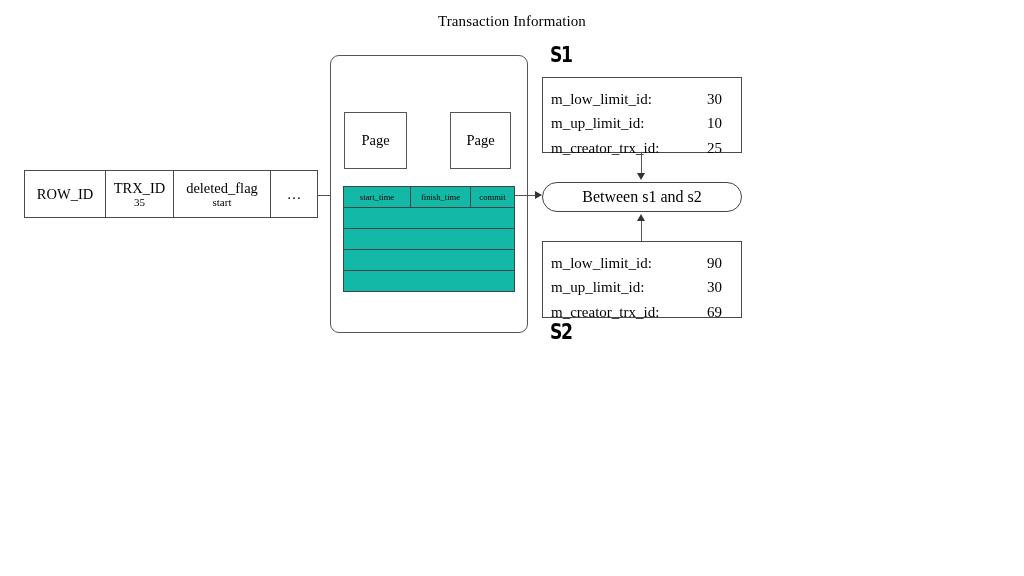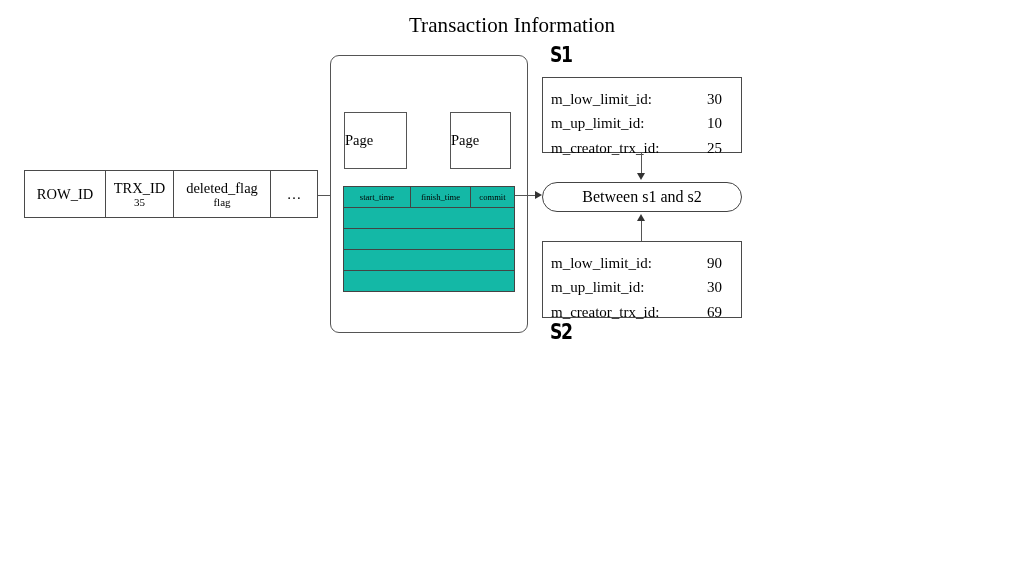--- a/index.html
+++ b/index.html
@@ -58,31 +58,31 @@
     box-sizing: border-box;
     border: 1.3px solid #555;
     border-radius: 9px;
     background: #ffffff;
   }
   #txn-title {
     position: absolute;
     left: 0; right: 0;
     top: 13px;
     text-align: center;
-    font-size: 21px;
+    font-size: 15px;
     letter-spacing: .1px;
   }
   .page-box {
     position: absolute;
     box-sizing: border-box;
     border: 1.3px solid #555;
     background: #fff;
     display: flex;
     align-items: center;
-    justify-content: flex-start;
+    justify-content: center;
     font-size: 14.5px;
   }
   #page-1 { left: 344px; top: 112px; width: 63px; height: 57px; }
   #page-2 { left: 450px; top: 112px; width: 61px; height: 57px; }
 
   
   #txn-table {
     position: absolute;
     left: 343px;
     top: 186px;
@@ -205,21 +205,21 @@
     <div class="cell c-rowid">
       <span>ROW_ID</span>
       <span class="cell-sub"></span>
     </div>
     <div class="cell c-trxid">
       <span>TRX_ID</span>
       <span class="cell-sub">35</span>
     </div>
     <div class="cell c-delflag">
       <span>deleted_flag</span>
-      <span class="cell-sub">flag</span>
+      <span class="cell-sub">start</span>
     </div>
     <div class="cell c-ellips">
       <span>…</span>
     </div>
   </div>
 
   <div class="hline" style="left:318px; top:195px; width:18px;"></div>
   <div class="arrow-right" style="left:335px; top:190.5px;"></div>
 
   <div id="txn-panel"></div>

